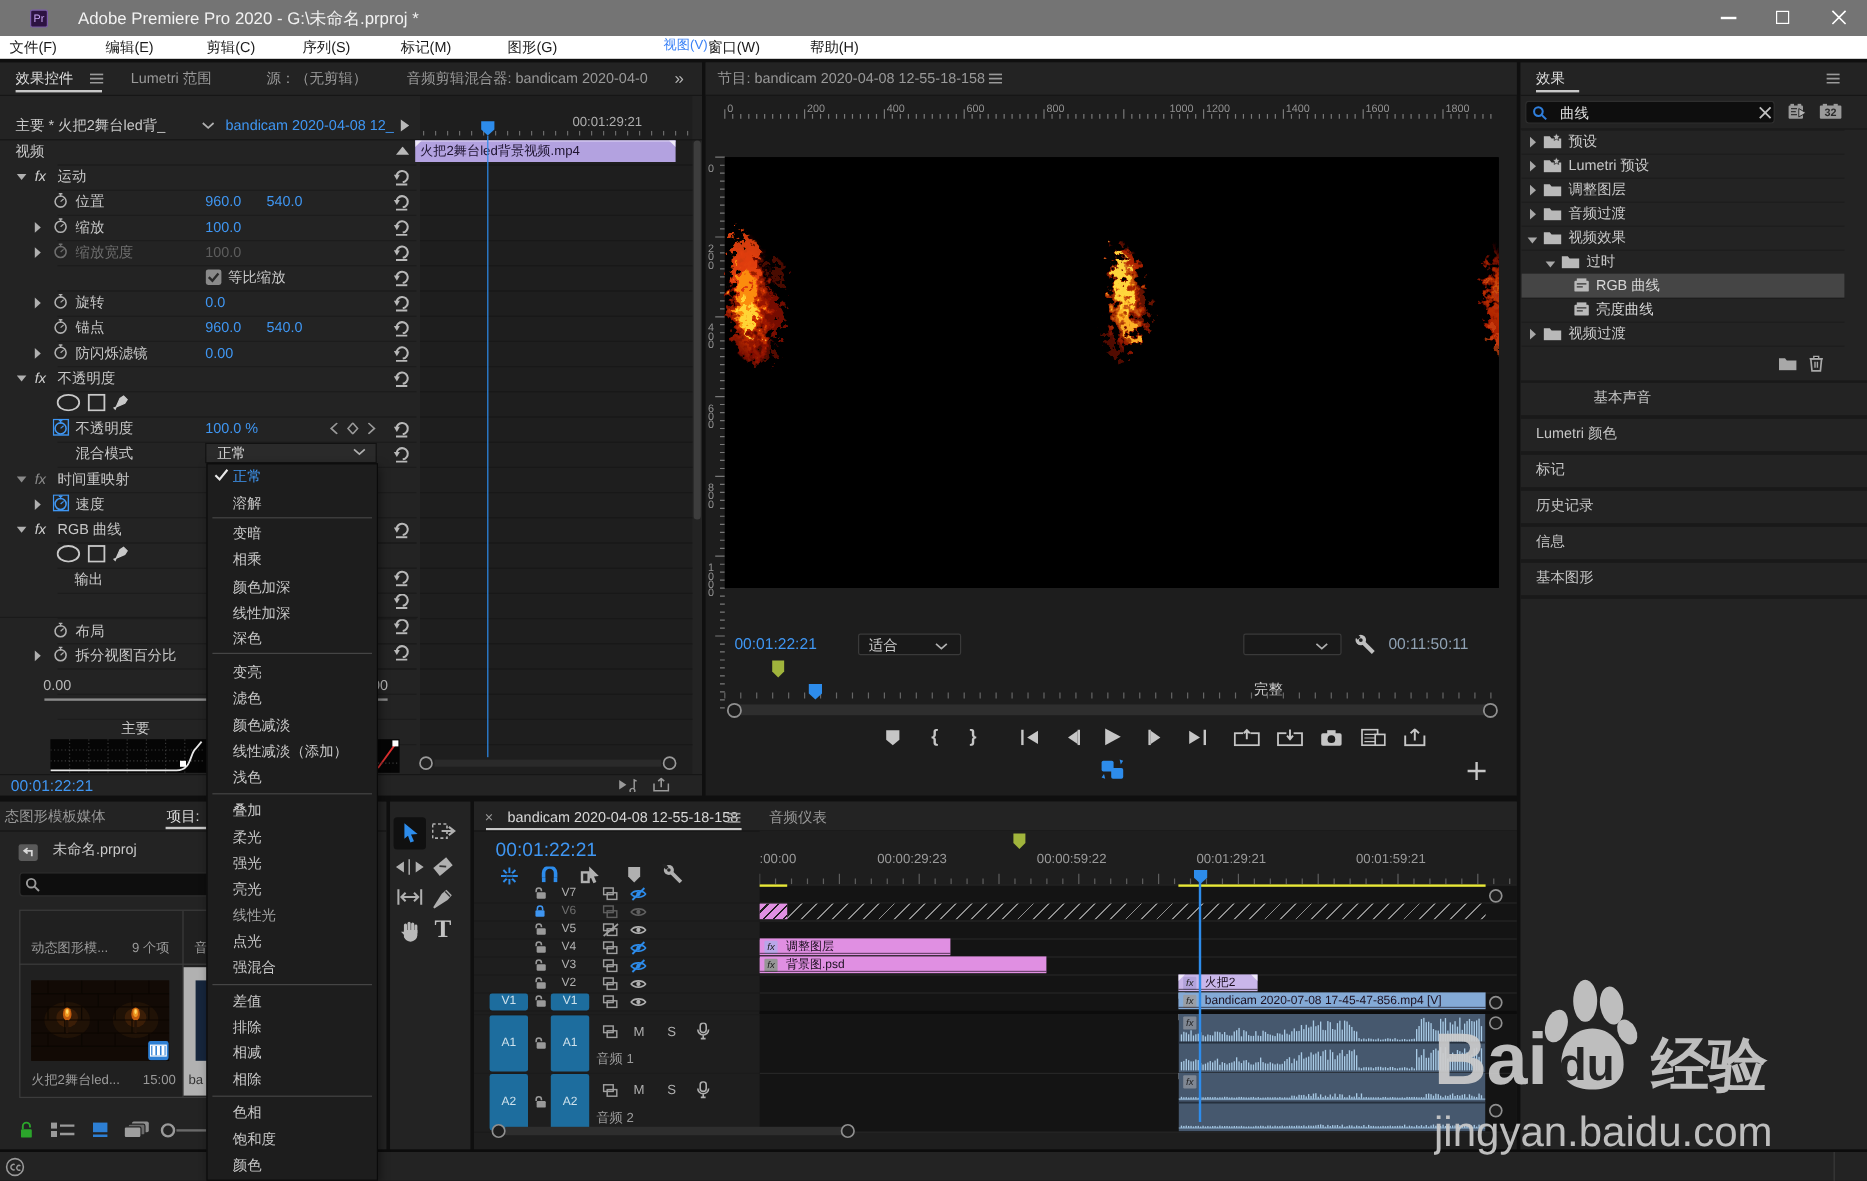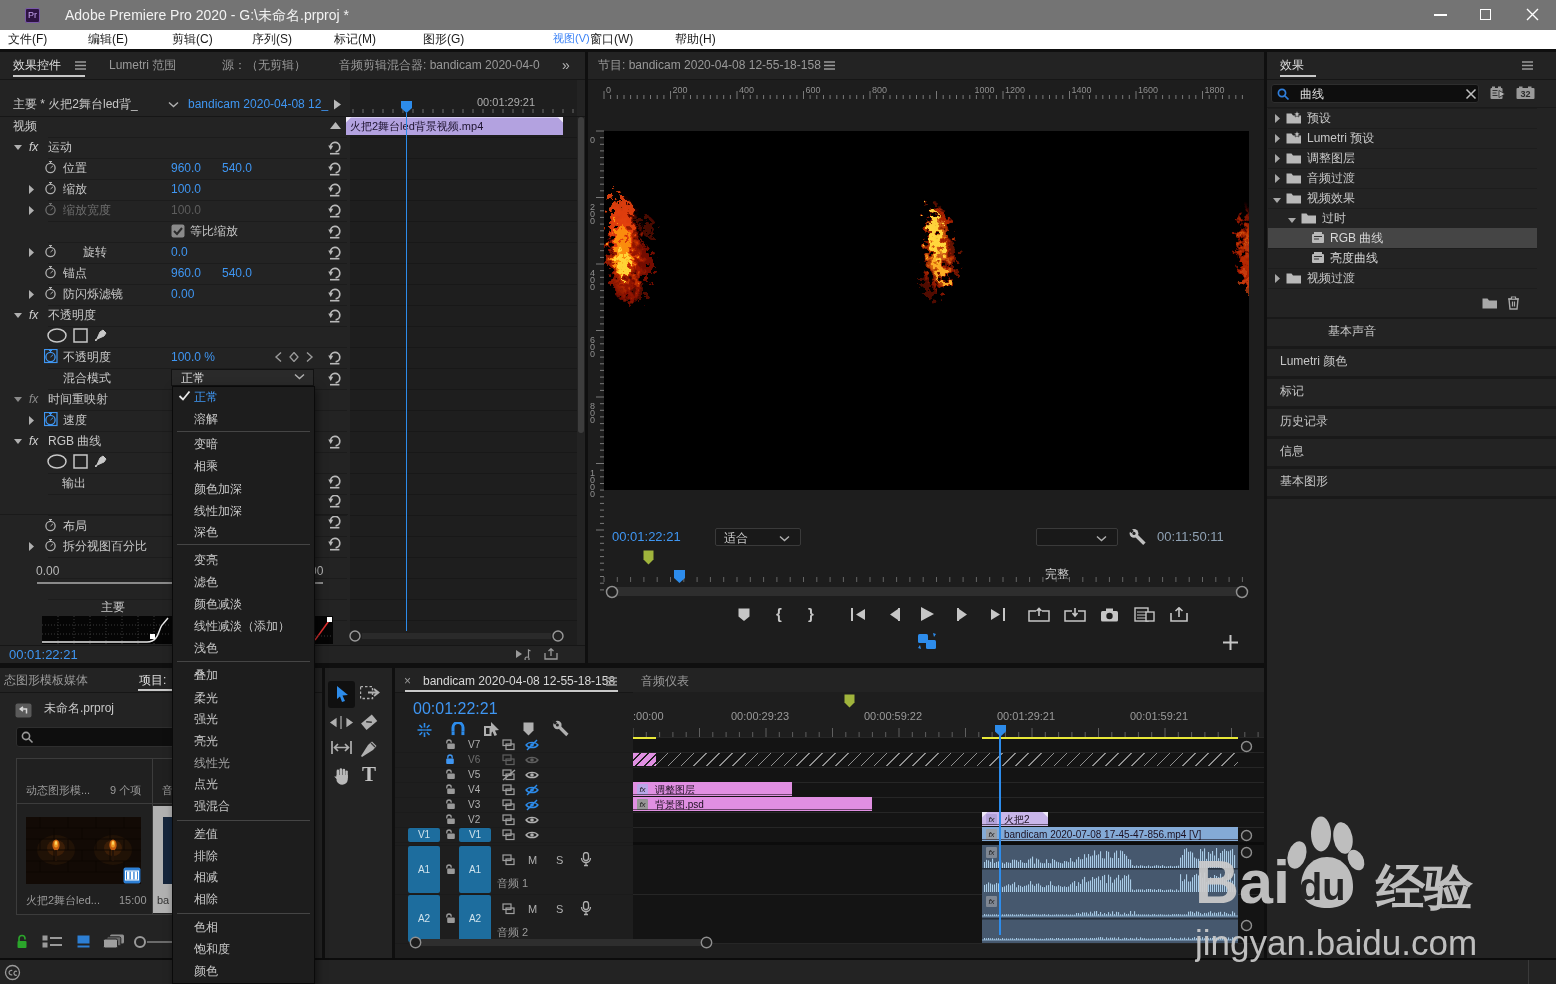--- a/index.html
+++ b/index.html
@@ -217,21 +217,21 @@
       <path d="M3.0,13.7 h9.4" stroke="#b8b8b8" stroke-width="1.6"></path>
     </svg>
 <svg class="a" style="left:26px;top:247px" width="10" height="11">
       <path d="M3,1 L8,5.5 L3,10 Z" fill="#b0b0b0"></path>
     </svg>
 <svg class="a" style="left:44px;top:244px" width="14" height="15">
       <circle cx="6.5" cy="8" r="4.6" fill="none" stroke="#b0b0b0" stroke-width="1.3"></circle>
       <path d="M5,1.5 h3 M6.5,2 v2" stroke="#b0b0b0" stroke-width="1.2"></path>
       <path d="M6.5,8 L9,5.8" stroke="#b0b0b0" stroke-width="1"></path>
     </svg>
-<div class="tx" style="left:63px;top:246px;font-size:12px;color:#c8c8c8;margin-left:20px;">旋转</div>
+<div class="tx" style="left:63px;top:246px;font-size:12px;color:#c8c8c8;">旋转</div>
 <div class="tx" style="left:171px;top:246px;font-size:12px;color:#3f96f2;">0.0</div>
 <svg class="a" style="left:327px;top:245px" width="15" height="15">
       <path d="M8.6,11.8 A4.7,4.7 0 1 0 3.4,7.2" fill="none" stroke="#b8b8b8" stroke-width="1.7"></path>
       <path d="M1.2,5.6 L6.2,5.7 L3.7,9.9 Z" fill="#b8b8b8"></path>
       <path d="M3.0,13.7 h9.4" stroke="#b8b8b8" stroke-width="1.6"></path>
     </svg>
 <svg class="a" style="left:44px;top:265px" width="14" height="15">
       <circle cx="6.5" cy="8" r="4.6" fill="none" stroke="#b0b0b0" stroke-width="1.3"></circle>
       <path d="M5,1.5 h3 M6.5,2 v2" stroke="#b0b0b0" stroke-width="1.2"></path>
       <path d="M6.5,8 L9,5.8" stroke="#b0b0b0" stroke-width="1"></path>

